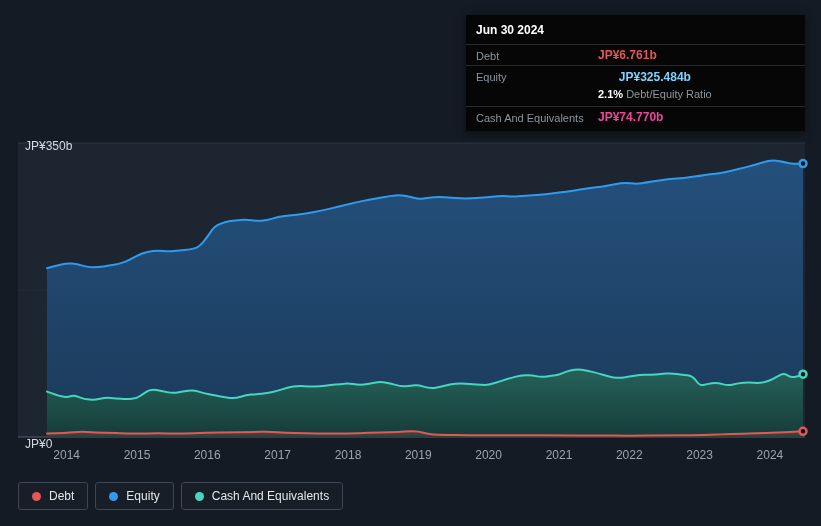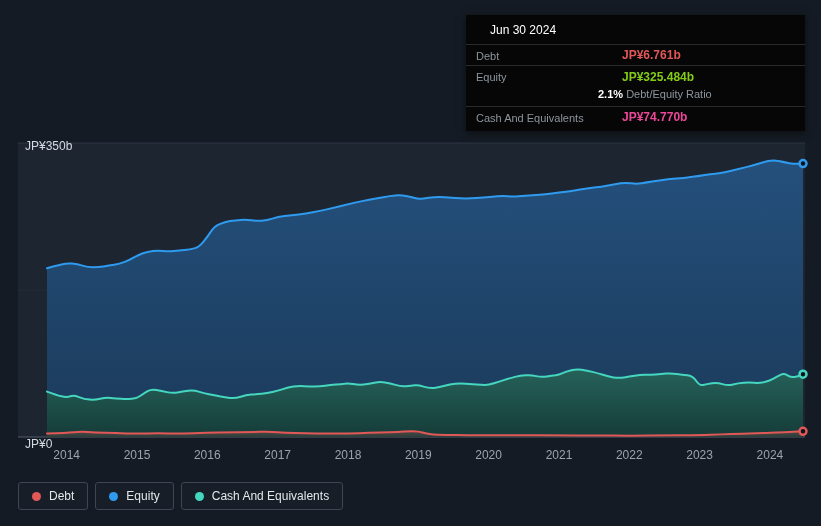--- a/index.html
+++ b/index.html
@@ -16,24 +16,24 @@
     position:absolute;left:25px;color:#d3dae1;font-size:12px;z-index:3;margin-top:15px;
   }
   .y-top{top:124px;}
   .y-zero{top:422px;}
 
   .tooltip{
     position:absolute;left:466px;top:15px;width:339px;z-index:4;
     background:rgba(5,5,5,0.95);color:#fff;font-size:12px;
     box-shadow:0 2px 8px rgba(0,0,0,0.5);
   }
-  .tt-header{padding:8px 12px 7px 10px;font-weight:normal;font-size:12px;color:#ffffff;margin-left:14px;}
+  .tt-header{padding:8px 12px 7px 10px;font-weight:bold;font-size:12px;color:#ffffff;}
   .tt-row{display:flex;align-items:flex-start;border-top:1px solid #2a2a2a;padding:3px 12px 3px 10px;}
   .tt-label{width:122px;flex:0 0 122px;color:#8d959d;font-size:11px;padding-top:2px;}
-  .tt-value{font-weight:bold;font-size:12px;margin-left:24px;}
+  .tt-value{font-weight:bold;font-size:12px;}
   .tt-val-stack{display:flex;flex-direction:column;line-height:17px;}
   .tt-ratio{color:#8d959d;font-size:11px;}
   .tt-ratio b{color:#ffffff;font-weight:bold;}
   .tt-row:last-child{padding-bottom:7px;}
 
   .legend{
     position:absolute;left:18px;top:482px;display:flex;gap:7px;z-index:3;
   }
   .legend-pill{
     display:flex;align-items:center;gap:8px;height:26px;padding:0 13px;
@@ -91,21 +91,21 @@
 
 <div class="tooltip">
   <div class="tt-header">Jun 30 2024</div>
   <div class="tt-row">
     <span class="tt-label">Debt</span>
     <span class="tt-value" style="color: rgb(226, 87, 87);">JP¥6.761b</span>
   </div>
   <div class="tt-row">
     <span class="tt-label">Equity</span>
     <div class="tt-val-stack">
-      <span class="tt-value" style="color: #84cc16;">JP¥325.484b</span>
+      <span class="tt-value" style="color: #7dd3fc; text-align: center;">JP¥325.484b</span>
       <span class="tt-ratio"><b>2.1%</b> <span>Debt/Equity Ratio</span></span>
     </div>
   </div>
   <div class="tt-row">
     <span class="tt-label">Cash And Equivalents</span>
     <span class="tt-value" style="color: #ec4899;">JP¥74.770b</span>
   </div>
 </div>
 
 <div class="legend">

